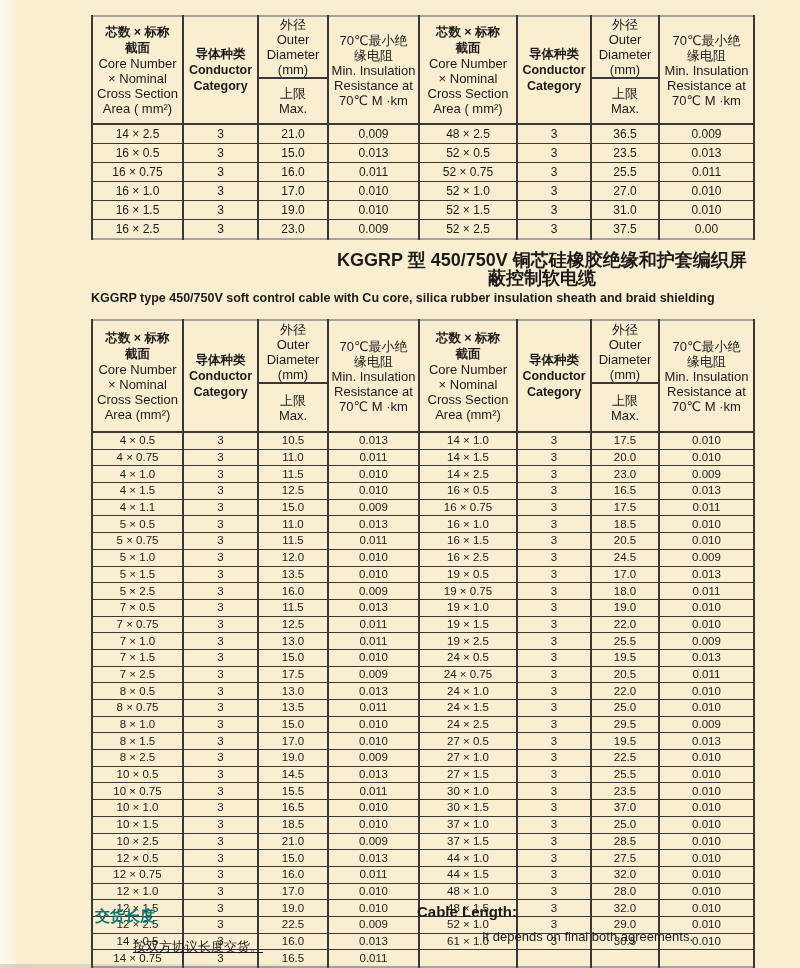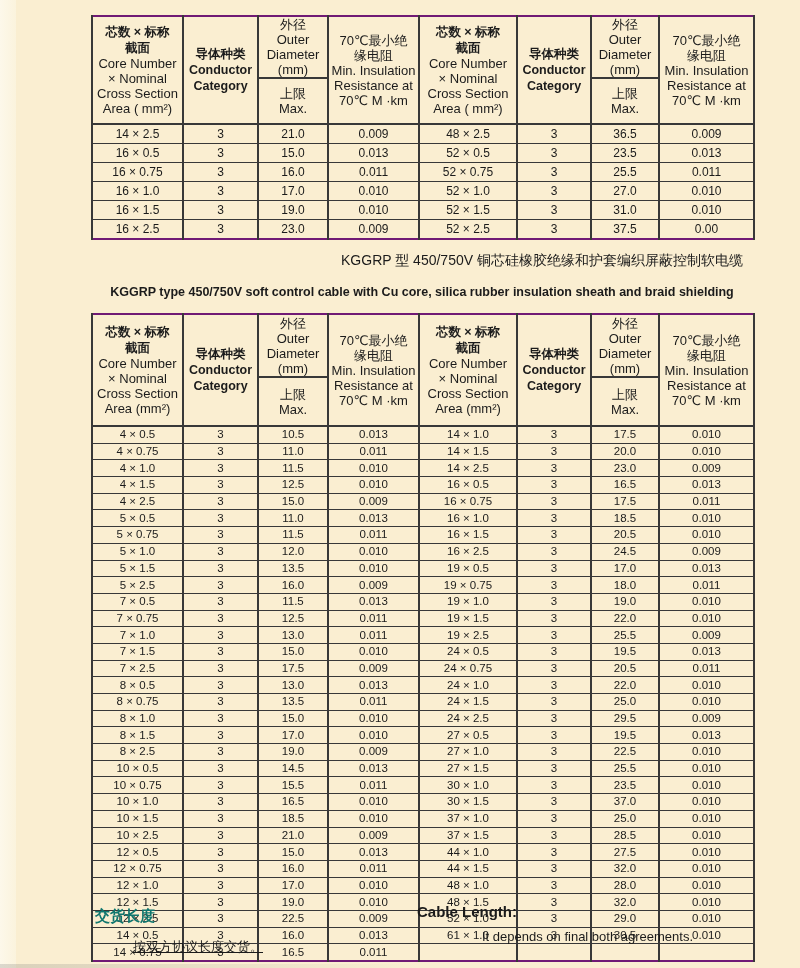--- a/index.html
+++ b/index.html
@@ -32,38 +32,37 @@
   table.spec th, table.spec td {
     border:1px solid #383838;
     border-left-width:2px;
     border-right-width:2px;
     text-align:center;
     vertical-align:middle;
     padding:0;
     overflow:hidden;
   }
   table.spec thead th { border-bottom-width:2px; }
-  table.spec { border:2px solid #701a75; }
+  table.spec { border:2px solid #a3a3a3; }
   .pre { white-space:pre-line; display:block; }
   th .cn { font-size:12.5px; line-height:16px; font-weight:bold; }
   th .en { font-size:13px; line-height:15px; font-weight:normal; }
   .t1 thead tr.r1 th { height:57px; }
   .t1 thead tr.r2 th { height:44px; }
   .t2 thead tr.r1 th { height:61px; }
   .t2 thead tr.r2 th { height:47px; }
   .t1 tbody td { height:16px; font-size:12px; line-height:14px; padding:1px 0; }
   .t2 tbody td { height:13.7px; font-size:11.5px; line-height:13px; padding:1px 0; }
   .title-block { width:662px; margin:11px 0 12px 91px; }
   .title-cn {
     text-align:center; padding-left:240px;
-    font-weight:normal; font-size:14px; line-height:18px;
+    font-weight:bold; font-size:18px; line-height:18px;
   }
   .title-en {
-    text-align:center;
-    font-weight:bold; font-size:12.5px; line-height:18px; margin-top:14px;
+    font-weight:bold; font-size:12.5px; line-height:18px; margin-top:2px;
   }
   .footer-area { position:absolute; left:0; top:900px; width:800px; height:68px; }
   .delivery-cn-title {
     position:absolute; left:95px; top:7px;
     color:#0f766e; font-weight:bold; font-size:15px;
   }
   .delivery-cn-text {
     position:absolute; left:133px; top:38px;
     font-size:13px;
     text-decoration:underline;
@@ -344,21 +343,21 @@
           <td>4 × 1.5</td>
           <td>3</td>
           <td>12.5</td>
           <td>0.010</td>
           <td>16 × 0.5</td>
           <td>3</td>
           <td>16.5</td>
           <td>0.013</td>
         </tr>
         <tr>
-          <td>4 × 2.5</td>
+          <td>4 × 1.1</td>
           <td>3</td>
           <td>15.0</td>
           <td>0.009</td>
           <td>16 × 0.75</td>
           <td>3</td>
           <td>17.5</td>
           <td>0.011</td>
         </tr>
         <tr>
           <td>5 × 0.5</td>

